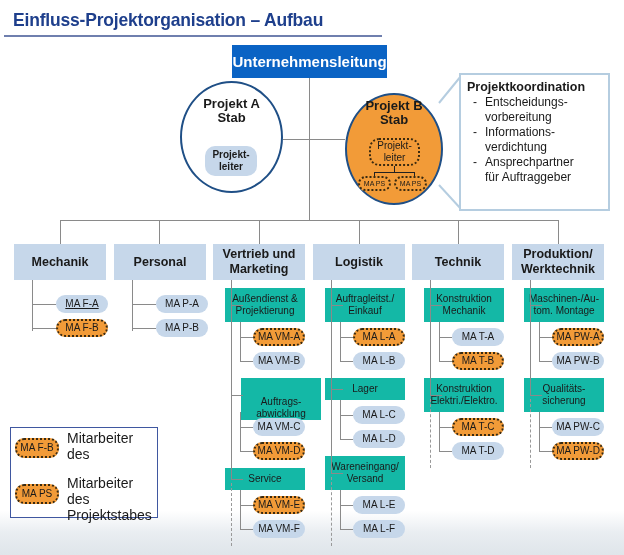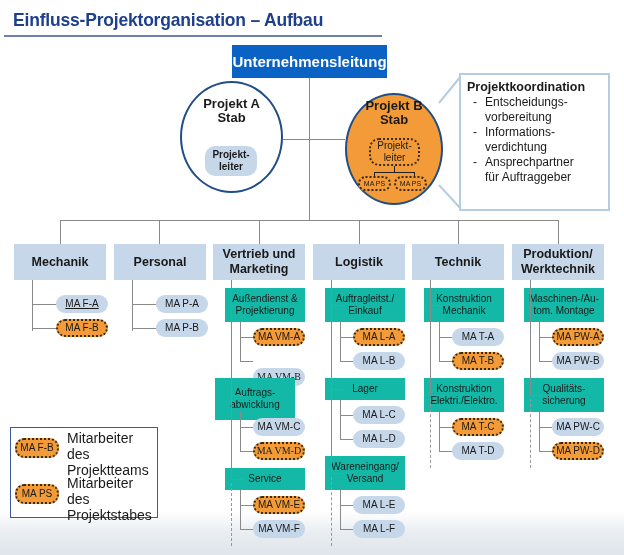--- a/index.html
+++ b/index.html
@@ -135,32 +135,32 @@
     <div class="abs sub" style="left: 225px; top: 288px; height: 34px;">
       <div>
         <div>Außendienst &amp;</div>
         <div>Projektierung</div>
       </div>
     </div>
     <div class="abs line" style="left: 240px; top: 322px; width: 1px; height: 39px;"></div>
     <div class="abs line" style="left: 240px; top: 337px; width: 13px; height: 1px;"></div>
     <div class="abs pill emp team" style="left: 253px; top: 328px;">MA VM-A</div>
     <div class="abs line" style="left: 240px; top: 361px; width: 13px; height: 1px;"></div>
-    <div class="abs pill emp" style="left: 253px; top: 368px; font-family: Liberation Serif, serif;">MA VM-B</div>
-    <div class="abs sub" style="left: 215px; top: 378px; height: 42px;">
+    <div class="abs pill emp" style="left: 253px; top: 352px;">MA VM-B</div>
+    <div class="abs sub" style="left: 241px; top: 378px; height: 42px; align-items: flex-end;">
       <div>
         <div>Auftrags-</div>
         <div>abwicklung</div>
       </div>
     </div>
     <div class="abs line" style="left: 240px; top: 412px; width: 1px; height: 39px;"></div>
     <div class="abs line" style="left: 240px; top: 427px; width: 13px; height: 1px;"></div>
     <div class="abs pill emp" style="left: 253px; top: 418px;">MA VM-C</div>
     <div class="abs line" style="left: 240px; top: 451px; width: 13px; height: 1px;"></div>
-    <div class="abs pill emp team" style="left: 253px; top: 442px; font-family: Liberation Serif, serif;">MA VM-D</div>
+    <div class="abs pill emp team" style="left: 253px; top: 442px;">MA VM-D</div>
     <div class="abs sub" style="left: 225px; top: 468px; height: 22px;">
       <div>
         <div>Service</div>
         <div></div>
       </div>
     </div>
     <div class="abs line" style="left: 240px; top: 490px; width: 1px; height: 39px;"></div>
     <div class="abs line" style="left: 240px; top: 505px; width: 13px; height: 1px;"></div>
     <div class="abs pill emp team" style="left: 253px; top: 496px;">MA VM-E</div>
     <div class="abs line" style="left: 240px; top: 529px; width: 13px; height: 1px;"></div>
@@ -277,20 +277,19 @@
     <div class="abs line" style="left: 530px; top: 280px; width: 1px; height: 115px;"></div>
     <div class="abs line" style="left: 530px; top: 305px; width: 12px; height: 1px;"></div>
     <div class="abs line" style="left: 530px; top: 395px; width: 12px; height: 1px;"></div>
     <div class="abs dash" style="left: 530px; top: 399px; width: 0px; height: 69px;"></div>
   </div>
 
 <div class="abs legend">
   <div class="abs pill team" style="left:4px;top:10px;width:44px;height:20px;">MA F-B</div>
   <div class="abs leg-text" style="left:56px;top:2px;">
     <div>Mitarbeiter des</div>
-    <div>Projektteams</div>
   </div>
   <div class="abs pill team" style="left:4px;top:56px;width:44px;height:20px;">MA PS</div>
   <div class="abs leg-text" style="left:56px;top:47px;">
     <div>Mitarbeiter des</div>
     <div>Projektstabes</div>
   </div>
 </div>
 
 </body></html>

